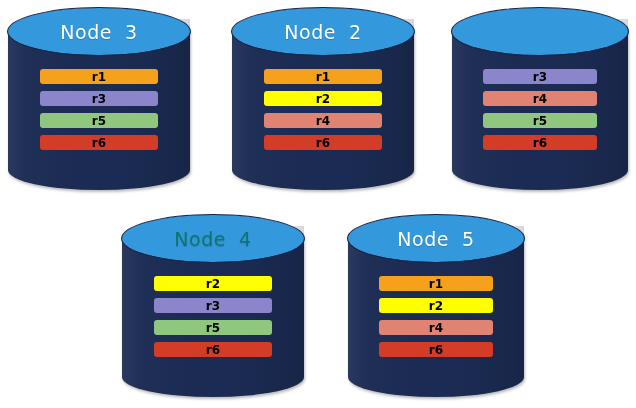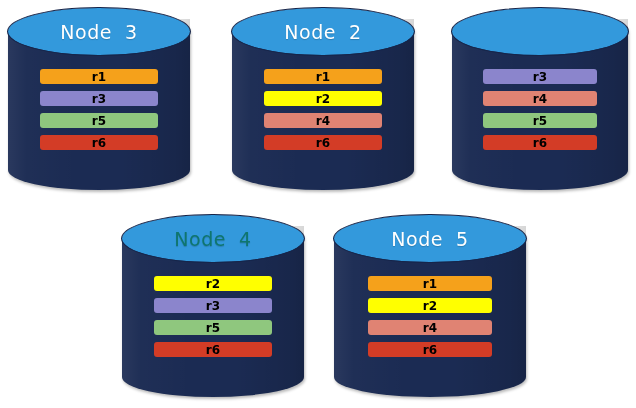--- a/index.html
+++ b/index.html
@@ -182,21 +182,21 @@
       <div class="replica-stack" style="top: 61px;">
         <div class="replica-bar" style="background: rgb(255, 255, 0); color: rgb(0, 0, 0);">r2</div>
         <div class="replica-gap"></div>
         <div class="replica-bar" style="background: rgb(139, 133, 204); color: rgb(0, 0, 0);">r3</div>
         <div class="replica-gap"></div>
         <div class="replica-bar" style="background: rgb(143, 199, 126); color: rgb(0, 0, 0);">r5</div>
         <div class="replica-gap"></div>
         <div class="replica-bar" style="background: rgb(211, 60, 38); color: rgb(0, 0, 0);">r6</div>
       </div>
     </div>
-    <div class="node" style="left: 334px; top: 215px; width: 192px; height: 182px; border-radius: 23px;">
+    <div class="node" style="left: 348px; top: 215px; width: 176px; height: 182px; border-radius: 23px;">
       <div class="cyl-body" style="background: rgb(27, 43, 83);"></div>
       <div class="cyl-shade"></div>
       <div class="cyl-top" style="background: rgb(51, 153, 220);"></div>
       <div class="cyl-top-rim" style="border-color: rgb(22, 37, 74);"></div>
       <div class="node-label" style="color: rgb(255, 255, 255);">Node  5</div>
       <div class="replica-stack" style="top: 61px;">
         <div class="replica-bar" style="background: rgb(245, 161, 27); color: rgb(0, 0, 0);">r1</div>
         <div class="replica-gap"></div>
         <div class="replica-bar" style="background: rgb(255, 255, 0); color: rgb(0, 0, 0);">r2</div>
         <div class="replica-gap"></div>

